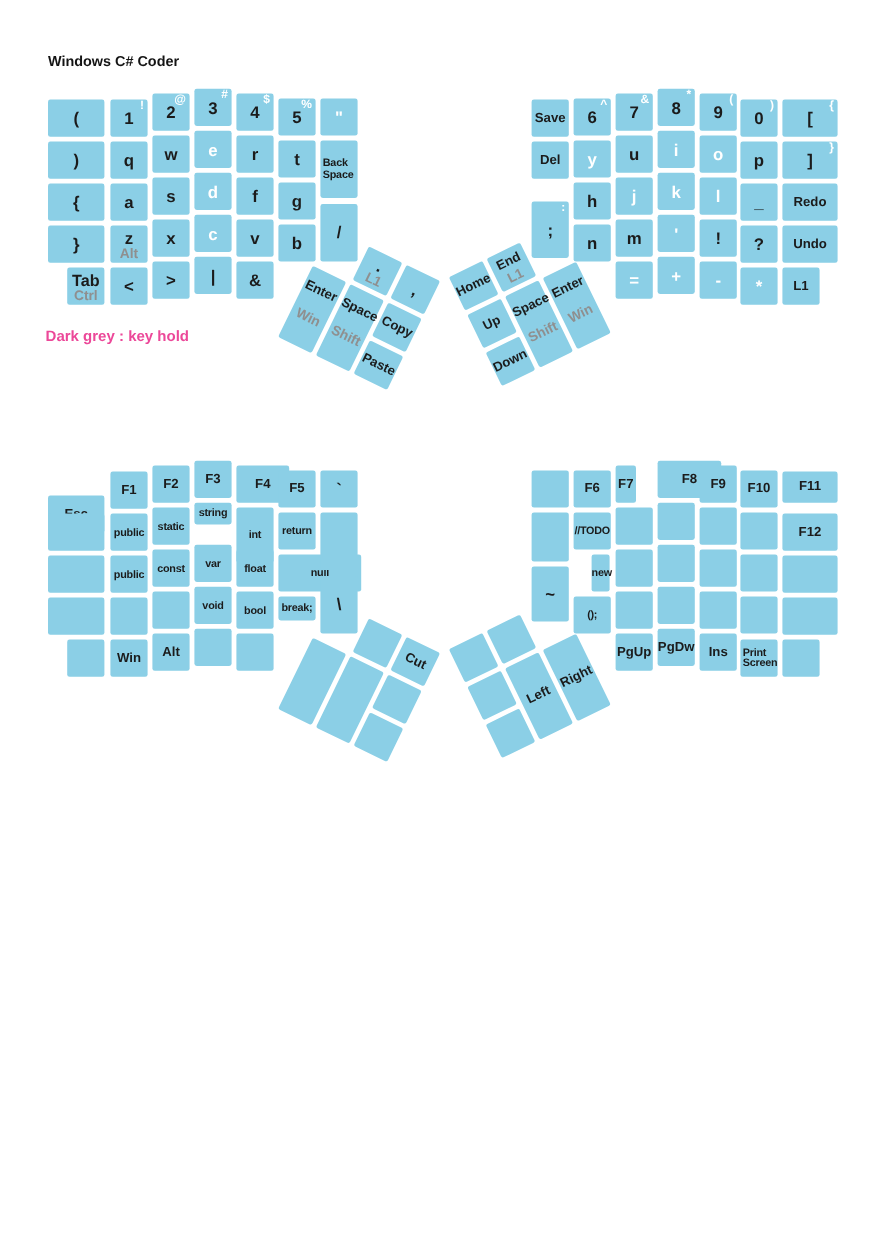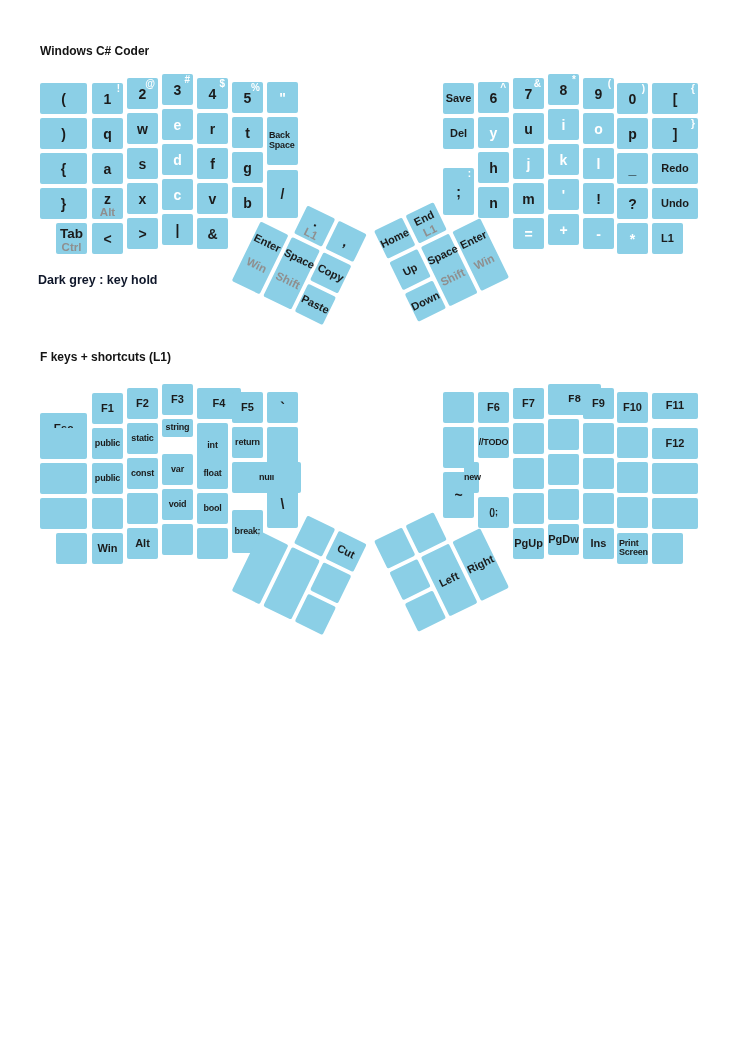--- a/index.html
+++ b/index.html
@@ -25,22 +25,21 @@
   .m{font-size:11px;}
   .s{font-size:9px;letter-spacing:-0.2px;}
   .l{font-size:13.5px;}
   .two{white-space:normal;text-align:left;padding-left:2px;line-height:1.08;transform:translateY(-50%);}
 </style>
 </head>
 <body>
 
 <div class="page">
   <div class="title" id="title1" style="color: rgb(20, 20, 20);">Windows C# Coder</div>
-  <div class="note" style="color: #0f172a;">Dark grey : key hold</div>
-  <div class="title" id="title2" style="color: rgb(20, 20, 20);">F keys + shortcuts (L1)</div>
+  <div class="note" style="color: #ec4899;">Dark grey : key hold</div>
   <div class="layer" id="layer1">
       <div class="key" style="left: 40px; top: 83px; width: 47px; height: 31px;">
         <span class="main">(</span>
       </div>
       <div class="key" style="left: 40px; top: 118px; width: 47px; height: 31px;">
         <span class="main">)</span>
       </div>
       <div class="key" style="left: 40px; top: 153px; width: 47px; height: 31px;">
         <span class="main">{</span>
       </div>
@@ -350,21 +349,21 @@
       <div class="key" style="left: 197px; top: 528px; width: 31px; height: 31px;"></div>
       <div class="key" style="left: 232px; top: 392px; width: 31px; height: 31px;">
         <span class="main m">F5</span>
       </div>
       <div class="key" style="left: 232px; top: 427px; width: 31px; height: 31px;">
         <span class="main s">return</span>
       </div>
       <div class="key" style="left: 232px; top: 462px; width: 31px; height: 31px; padding-left: 38px;">
         <span class="main s">null</span>
       </div>
-      <div class="key" style="left: 232px; top: 510px; width: 31px; height: 43px;">
+      <div class="key" style="left: 232px; top: 497px; width: 31px; height: 20px;">
         <span class="main s">break;</span>
       </div>
       <div class="key" style="left: 267px; top: 392px; width: 31px; height: 31px;">
         <span class="main">`</span>
       </div>
       <div class="key tall" style="left: 267px; top: 427px; width: 31px; height: 48px;"></div>
       <div class="key tall" style="left: 267px; top: 480px; width: 31px; height: 48px;">
         <span class="main">\</span>
       </div>
       <div class="key" style="left: 56px; top: 533px; width: 31px; height: 31px;"></div>
@@ -372,36 +371,36 @@
       <div class="key tall" style="left: 443px; top: 427px; width: 31px; height: 41px;"></div>
       <div class="key tall" style="left: 443px; top: 472px; width: 31px; height: 46px;">
         <span class="main">~</span>
       </div>
       <div class="key" style="left: 478px; top: 392px; width: 31px; height: 31px;">
         <span class="main m">F6</span>
       </div>
       <div class="key" style="left: 478px; top: 427px; width: 31px; height: 31px;">
         <span class="main s">//TODO</span>
       </div>
-      <div class="key" style="left: 464px; top: 462px; width: 15px; height: 31px;">
+      <div class="key" style="left: 493px; top: 462px; width: 15px; height: 31px;">
         <span class="main s">new</span>
       </div>
       <div class="key" style="left: 478px; top: 497px; width: 31px; height: 31px;">
         <span class="main s">();</span>
       </div>
-      <div class="key" style="left: 513px; top: 388px; width: 31px; height: 31px;">
+      <div class="key" style="left: 513px; top: 388px; width: 17px; height: 31px;">
         <span class="main m">F7</span>
       </div>
       <div class="key" style="left: 513px; top: 423px; width: 31px; height: 31px;"></div>
       <div class="key" style="left: 513px; top: 458px; width: 31px; height: 31px;"></div>
       <div class="key" style="left: 513px; top: 493px; width: 31px; height: 31px;"></div>
       <div class="key" style="left: 513px; top: 528px; width: 31px; height: 31px;">
         <span class="main m">PgUp</span>
       </div>
-      <div class="key" style="left: 548px; top: 384px; width: 53px; height: 31px; font-family: Liberation Mono, monospace;">
+      <div class="key" style="left: 548px; top: 384px; width: 53px; height: 31px;">
         <span class="main m">F8</span>
       </div>
       <div class="key" style="left: 548px; top: 419px; width: 31px; height: 31px;"></div>
       <div class="key" style="left: 548px; top: 454px; width: 31px; height: 31px;"></div>
       <div class="key" style="left: 548px; top: 489px; width: 31px; height: 31px;"></div>
       <div class="key" style="left: 548px; top: 524px; width: 31px; height: 31px; text-decoration: underline;">
         <span class="main m">PgDw</span>
       </div>
       <div class="key" style="left: 583px; top: 388px; width: 31px; height: 31px;">
         <span class="main m">F9</span>

